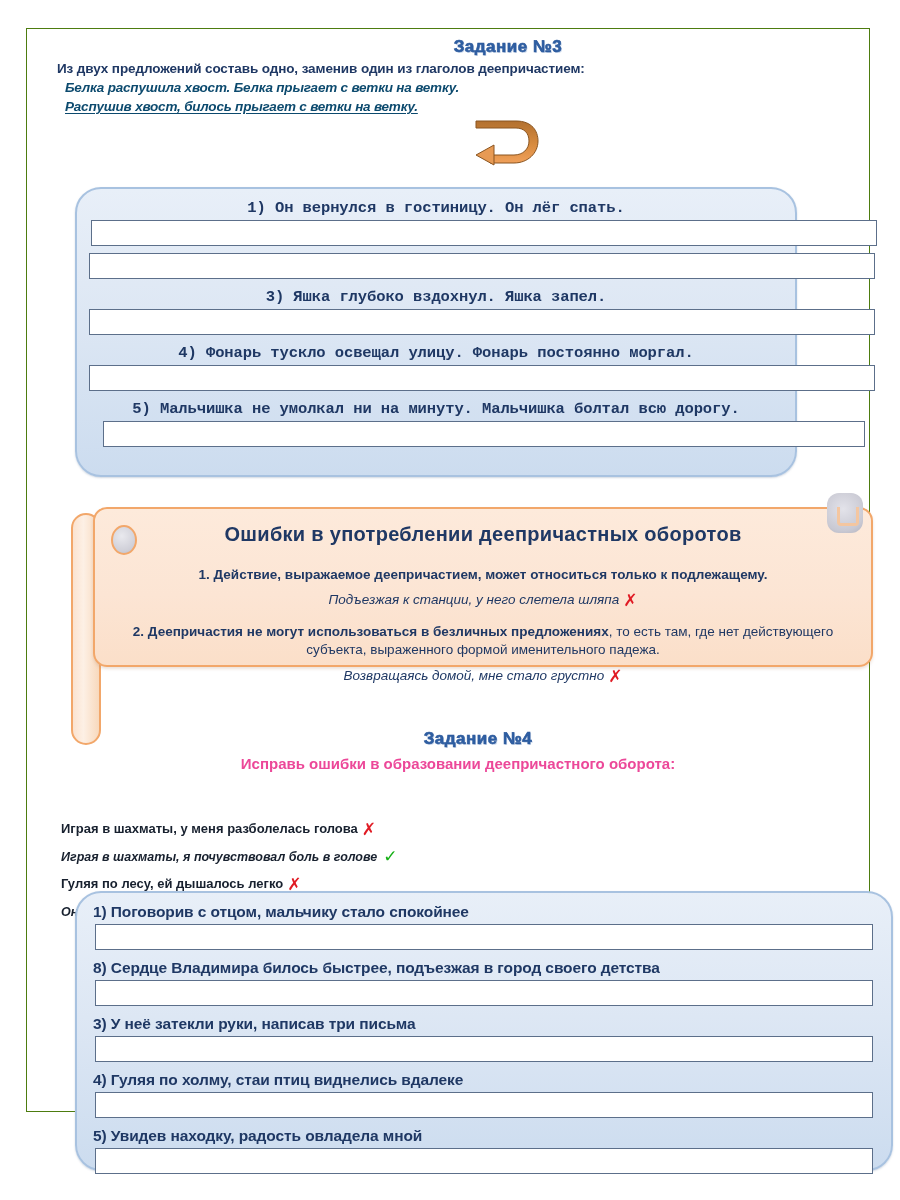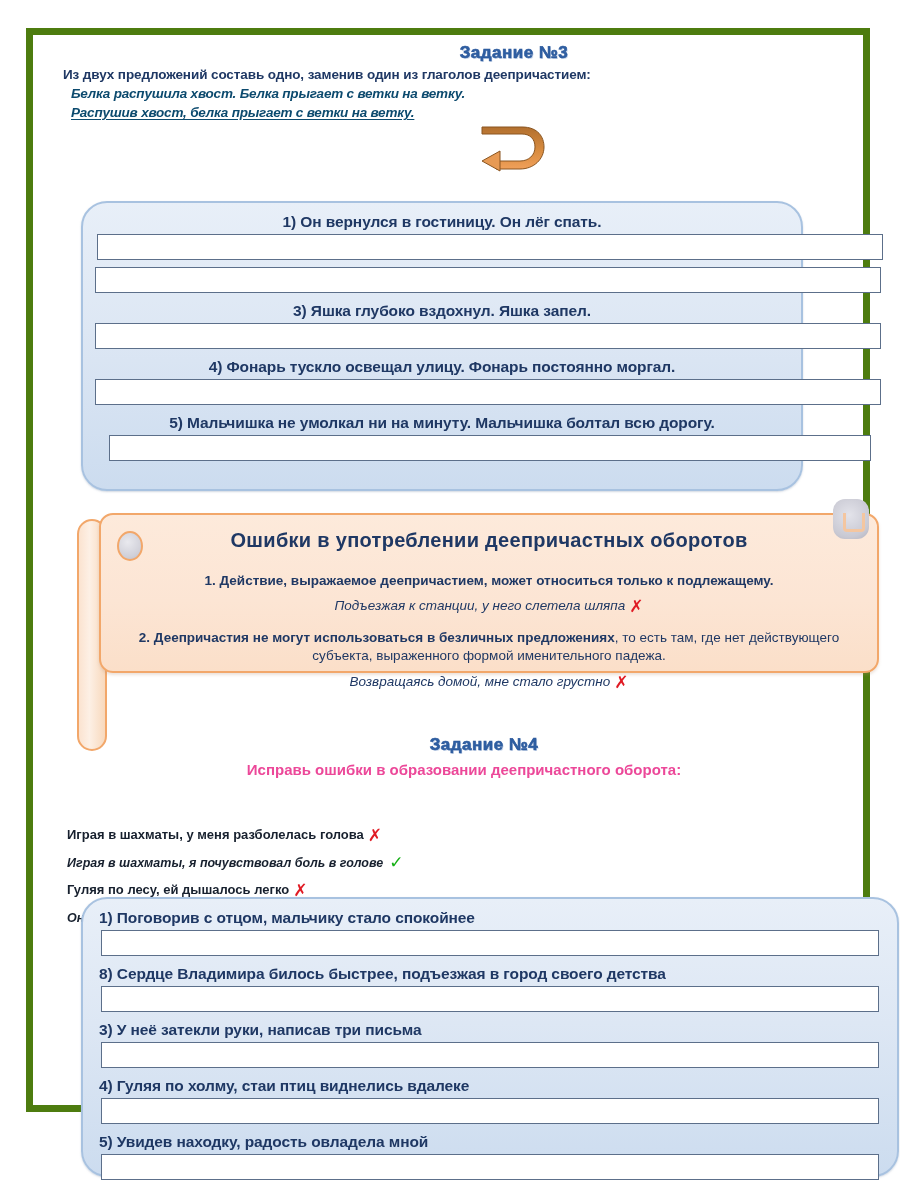--- a/index.html
+++ b/index.html
@@ -15,21 +15,21 @@
     overflow: hidden;
   }
 
   
   .page-frame {
     position: absolute;
     left: 26px;
     top: 28px;
     width: 844px;
     height: 1084px;
-    border: 7px solid #4d7c0f;
+    border: 1px solid #4d7c0f;
     box-sizing: border-box;
     background: #ffffff;
   }
 
   
   .task3-head {
     position: absolute;
     left: 30px;
     top: 8px;
     width: 782px;
@@ -79,23 +79,24 @@
     position: absolute;
     border-radius: 26px;
     background: linear-gradient(180deg, #e8eff8 0%, #dde7f4 45%, #ccdcef 100%);
     border: 2px solid #a8c2e0;
     box-sizing: border-box;
     box-shadow: 0 1px 2px rgba(120,140,170,0.35);
     padding: 8px 12px 12px 12px;
   }
   #panel-task3 {
     left: 48px;
-    top: 166px;
+    top: 158px;
     width: 722px;
     height: 290px;
+    font-family: Liberation Mono, monospace;
   }
   #panel-task4 {
     left: 48px;
     top: 862px;
     width: 818px;
     height: 280px;
   }
 
   .ex-row { margin: 0 0 2px 0; }
   .ex-text {
@@ -261,21 +262,21 @@
 </style>
 </head>
 <body>
 
 <div class="page-frame">
 
   <div class="task3-head">
     <div class="task-title">Задание №3</div>
     <div class="instr-line">Из двух предложений  составь одно, заменив один из глаголов деепричастием:</div>
     <div class="example-line">Белка распушила хвост. Белка прыгает с ветки на ветку.</div>
-    <div class="example-line underlined">Распушив хвост,  белка прыгает с ветки на ветку.</div>
+    <div class="example-line underlined">Распушив хвост,  билось прыгает с ветки на ветку.</div>
   </div>
 
   <div class="arrow-wrap">
     <svg width="70" height="52" viewBox="0 0 70 52">
       <defs>
         <linearGradient id="argrad" x1="0" y1="0" x2="0" y2="1">
           <stop offset="0%" stop-color="#b2702f"></stop>
           <stop offset="55%" stop-color="#d78b3f"></stop>
           <stop offset="100%" stop-color="#f0a05a"></stop>
         </linearGradient>

